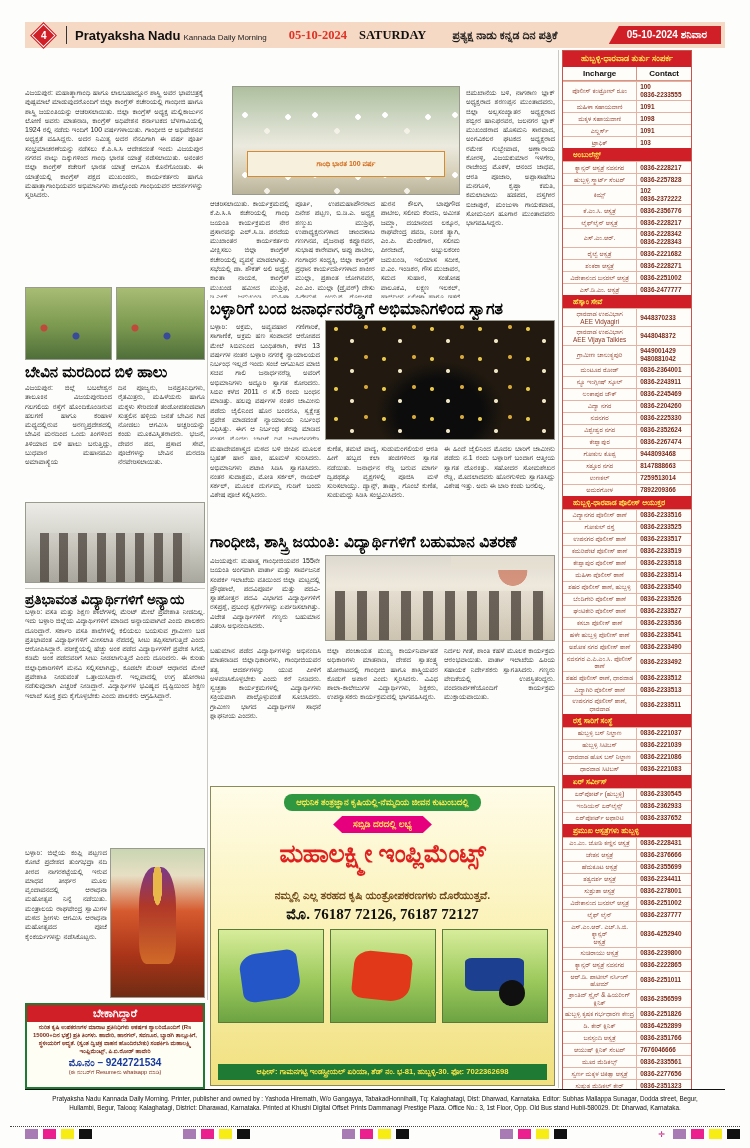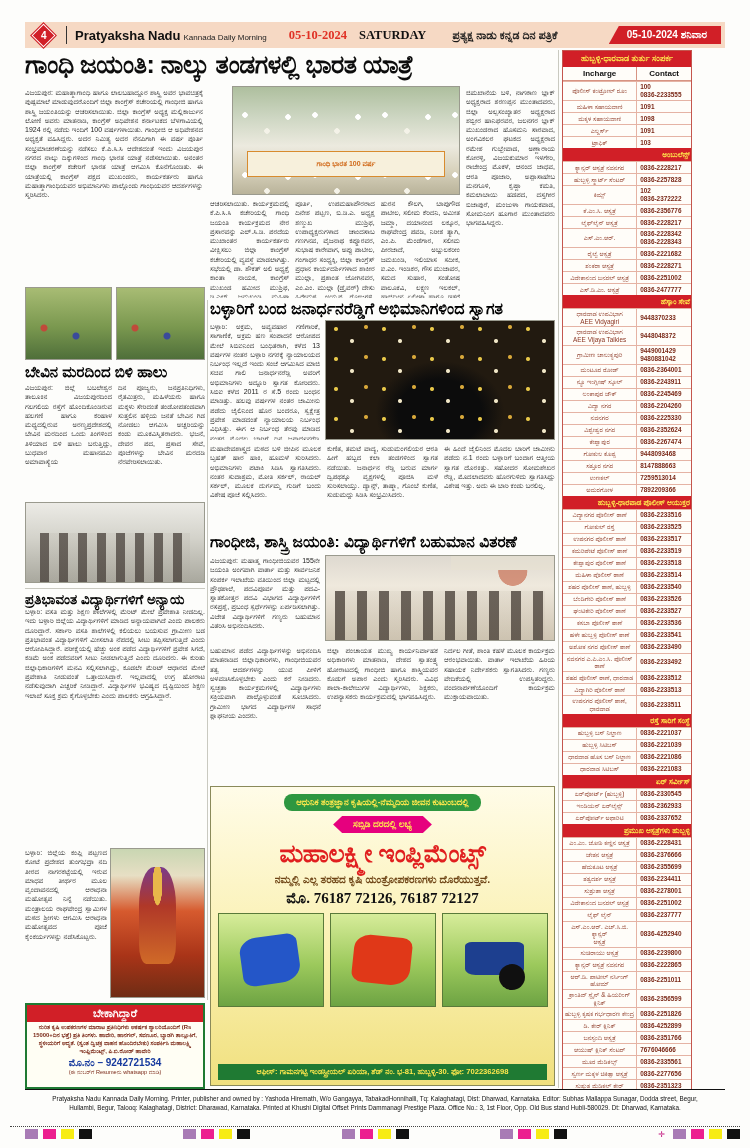--- a/index.html
+++ b/index.html
@@ -69,21 +69,21 @@
   
   .sidebar { position:absolute; left:562px; top:50px; width:130px; height:1040px;
     border:1px solid #c4564e; background:#fffdf9; overflow:hidden; }
   .dir-title { background:#d11f27; color:#ffe84d; font-size:8.2px; font-weight:bold;
     text-align:center; padding:3px 1px; }
   .dir-colhead { display:flex; border-bottom:1px solid #d79383; }
   .dir-colhead div { font-size:8px; font-weight:bold; color:#111; text-align:center; padding:2px 0; }
   .dir-colhead div:first-child { width:58%; border-right:1px solid #d79383; }
   .dir-colhead div:last-child { width:42%; }
   .dir-sechead { background:#d11f27; color:#ffe84d; font-size:7.4px; font-weight:bold;
-    text-align:right; padding:2px 1px; }
+    text-align:left; padding:2px 10px; }
   .dir-row { display:flex; border-top:1px solid #e5b3a4; min-height:12px; align-items:stretch; }
   .dir-label { width:58%; border-right:1px solid #e5b3a4; font-size:6.4px; color:#8a3420;
     display:flex; align-items:center; justify-content:center; text-align:center; padding:1px 2px; white-space:pre-line; line-height:1.2;}
   .dir-contact { width:42%; font-size:6.4px; font-weight:bold; color:#7a2817;
     display:flex; align-items:center; padding:1px 3px; white-space:pre-line; line-height:1.25;}
 
   
   .wanted { position:absolute; left:25px; top:1003px; width:180px; height:86px;
     border:2px solid #1f7a33; background:#fffef4; }
   .wanted-head { background:#d11f27; color:#fff; font-size:11px; font-weight:bold; text-align:center; padding:2px 0; }
@@ -93,21 +93,21 @@
 
   
   .impl-ad { position:absolute; left:210px; top:786px; width:345px; height:300px;
     border:1px solid #8a8a5a; background:linear-gradient(180deg,#fffce8 0%,#faf0b0 55%,#f0e07e 100%);
     display:flex; flex-direction:column; align-items:center; }
   .impl-banner { margin-top:7px; background:#2e9740; color:#ffe84d; font-size:8.5px; font-weight:bold;
     padding:3px 12px; border-radius:8px; }
   .impl-ribbon { margin-top:5px; background:#e6007e; color:#ffe84d; font-size:9px; font-weight:bold;
     padding:3px 20px; clip-path:polygon(0 50%,9px 0,calc(100% - 9px) 0,100% 50%,calc(100% - 9px) 100%,9px 100%); }
   .impl-title { margin-top:6px; color:#e01f1f; font-size:25px; font-weight:bold; letter-spacing:-0.5px;}
-  .impl-tag { margin-top:4px; color:#6e4516; font-size:10.5px; font-weight:bold; }
+  .impl-tag { margin-top:20px; color:#6e4516; font-size:10.5px; font-weight:bold; }
   .impl-phone { margin-top:4px; color:#111; font-size:15px; font-weight:bold; font-family:"Liberation Serif", serif; }
   .impl-photos { margin-top:6px; display:flex; gap:6px; }
   .impl-ph { width:106px; height:94px; border:1px solid #5a7a3a; position:relative; overflow:hidden;
     background:linear-gradient(180deg,#d7ec9a 0%,#9cc95c 55%,#6da343 100%); }
   .equip { position:absolute; left:22%; top:24%; width:56%; height:52%; border-radius:30% 18% 35% 20%; }
   .equip.blue { background:#2456c8; transform:rotate(-8deg); }
   .equip.red { background:#e03818; transform:rotate(6deg); }
   .equip.trailer { background:#1d3f8f; border-radius:12% 12% 18% 18%; top:30%; height:36%; }
   .equip.trailer::after { content:""; position:absolute; left:58%; bottom:-46%; width:26px; height:26px;
     background:#101010; border-radius:50%; }
@@ -136,21 +136,20 @@
         <span>4</span>
       </div>
     <div class="mast-div"></div>
     <div class="mast-title"><span>Pratyaksha Nadu</span><span class="mast-sub">Kannada Daily Morning</span></div>
     <span class="mast-date">05-10-2024</span>
     <span class="mast-day">SATURDAY</span>
     <span class="mast-kn">ಪ್ರತ್ಯಕ್ಷ ನಾಡು ಕನ್ನಡ ದಿನ ಪತ್ರಿಕೆ</span>
     <div class="date-banner">05-10-2024 ಶನಿವಾರ</div>
   </div>
 
-  <div class="h1">ಗಾಂಧಿ ಜಯಂತಿ: ನಾಲ್ಕು ತಂಡಗಳಲ್ಲಿ ಭಾರತ ಯಾತ್ರೆ</div>
 
   <div class="bodytxt" style="position:absolute;left:25px;top:88px;width:178px;height:197px;">ವಿಜಯಪುರ: ಮಹಾತ್ಮಾಗಾಂಧಿ ಹಾಗೂ ಲಾಲಬಹಾದ್ದೂರ ಶಾಸ್ತ್ರಿ ಅವರ ಭಾವಚಿತ್ರಕ್ಕೆ ಪುಷ್ಪಮಾಲೆ ಮಾಡುವುದರೊಂದಿಗೆ ಜಿಲ್ಲಾ ಕಾಂಗ್ರೆಸ್ ಕಚೇರಿಯಲ್ಲಿ ಗಾಂಧೀಜಿ ಹಾಗೂ ಶಾಸ್ತ್ರಿ ಜಯಂತಿಯನ್ನು ಆಚರಿಸಲಾಯಿತು. ಜಿಲ್ಲಾ ಕಾಂಗ್ರೆಸ್ ಅಧ್ಯಕ್ಷ ಮಲ್ಲಿಕಾರ್ಜುನ ಲೋಣಿ ಅವರು ಮಾತನಾಡಿ, ಕಾಂಗ್ರೆಸ್ ಅಧಿವೇಶನ ಕರ್ನಾಟಕದ ಬೆಳಗಾವಿಯಲ್ಲಿ 1924 ರಲ್ಲಿ ನಡೆದು ಇಂದಿಗೆ 100 ವರ್ಷಗಳಾಯಿತು. ಗಾಂಧೀಜಿ ಆ ಅಧಿವೇಶನದ ಅಧ್ಯಕ್ಷತೆ ವಹಿಸಿದ್ದರು. ಅದರ ನಿಮಿತ್ಯ ಅದರ ನೆನಪಿಗಾಗಿ ಈ ವರ್ಷ ಪೂರ್ತಿ ಸಂಭ್ರಮಾಚರಣೆಯನ್ನು ನಡೆಸಲು ಕೆ.ಪಿ.ಸಿ.ಸಿ ಆದೇಶದಂತೆ ಇಂದು ವಿಜಯಪುರ ನಗರದ ನಾಲ್ಕು ದಿಕ್ಕುಗಳಿಂದ ಗಾಂಧಿ ಭಾರತ ಯಾತ್ರೆ ನಡೆಸಲಾಯಿತು. ಅನಂತರ ಜಿಲ್ಲಾ ಕಾಂಗ್ರೆಸ್ ಕಚೇರಿಗೆ ಭಾರತ ಯಾತ್ರೆ ಆಗಮಿಸಿ ಕೊನೆಗೊಂಡಿತು. ಈ ಯಾತ್ರೆಯಲ್ಲಿ ಕಾಂಗ್ರೆಸ್ ಪಕ್ಷದ ಮುಖಂಡರು, ಕಾರ್ಯಕರ್ತರು ಹಾಗೂ ಮಹಾತ್ಮಾಗಾಂಧಿಯವರ ಅಭಿಮಾನಿಗಳು ಪಾಲ್ಗೊಂಡು ಗಾಂಧಿಯವರ ಆದರ್ಶಗಳನ್ನು ಸ್ಮರಿಸಿದರು.</div>
 
   <div class="photo ph-rally" style="position:absolute;left:232px;top:86px;width:228px;height:109px;">
     <div class="rally-banner">
         <span>ಗಾಂಧಿ ಭಾರತ 100 ವರ್ಷ</span>
       </div>
   </div>
 
   <div class="bodytxt" style="position:absolute;left:466px;top:88px;width:89px;height:210px;">ಜಿಮಖಾನೆಯ ಬಳಿ, ನಾಗಠಾಣ ಬ್ಲಾಕ್ ಅಧ್ಯಕ್ಷರಾದ ಶರಣಪ್ಪನ ಮುಂತಾದವರು, ಜಿಲ್ಲಾ ಅಲ್ಪಸಂಖ್ಯಾತರ ಅಧ್ಯಕ್ಷರಾದ ಶಬ್ಬೀರ ಹಾನಿಫರವರ, ಜಲನಗರ ಬ್ಲಾಕ್ ಮುಖಂಡರಾದ ಹೊಸಮನಿ ಸಾರವಾದ, ಅಂಗವಿಕಲರ ಘಟಕದ ಅಧ್ಯಕ್ಷರಾದ ರಮೇಶ ಗುಬ್ಬೇವಾಡ, ಅಣ್ಣಾರಾಯ ಕೋರಳ್ಳಿ, ವಿಜಯಕುಮಾರ ಇಳಗೇರಿ, ರಾಜೇಂದ್ರ ಮೊಕಳೆ, ಆನಂದ ಜಾಧವ, ಆರತಿ ಪೂಜಾರಿ, ಅಪ್ಪಾಸಾಹೇಬ ಮನಗೂಳಿ, ಕೃಷ್ಣಾ ಕಮತಿ, ಕಮಲಾಬಾಯಿ ಹಡಪದ, ದಸ್ತಗೀರ ಬಿಜಾಪುರೆ, ಮಂಜುಳಾ ಗಾಯಕವಾಡ, ಸೋಮನಿಂಗ ಹೂಗಾರ ಮುಂತಾದವರು ಭಾಗವಹಿಸಿದ್ದರು.</div>

